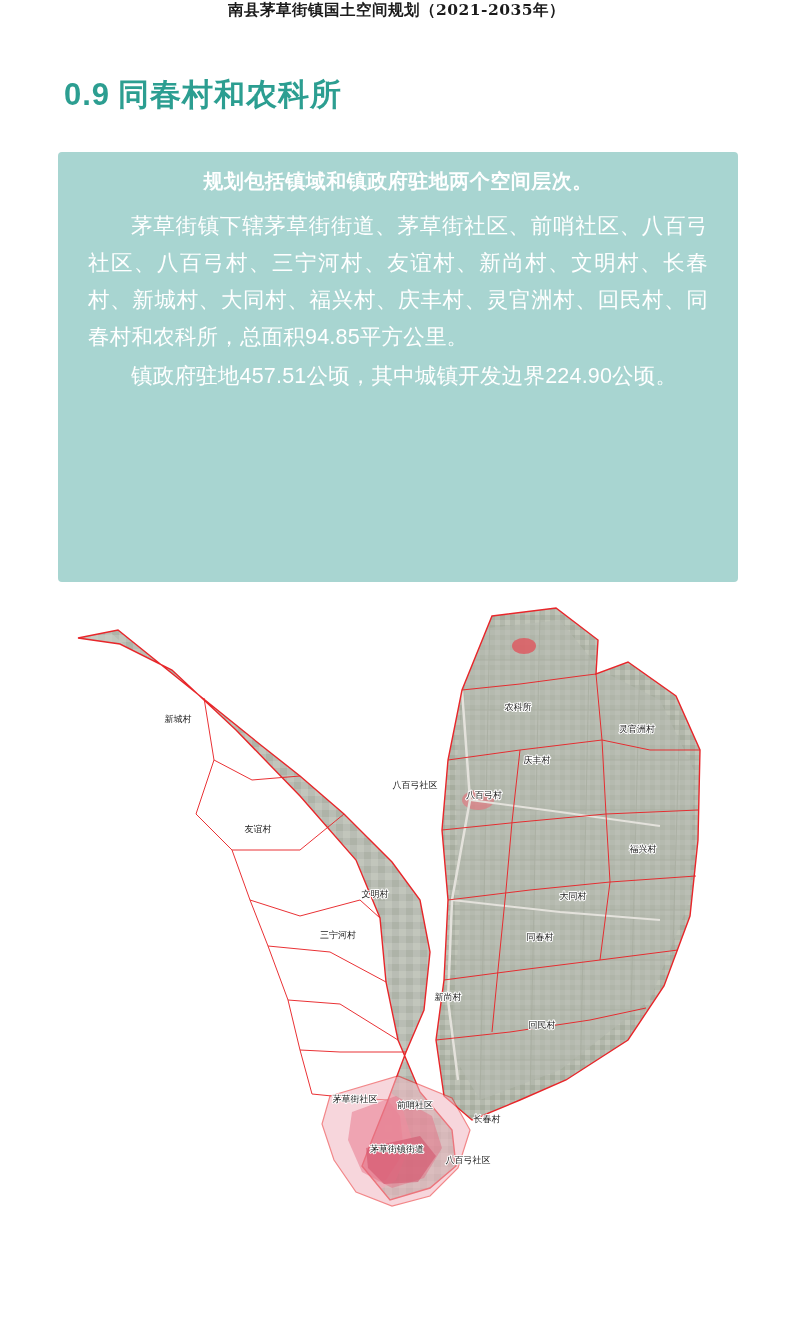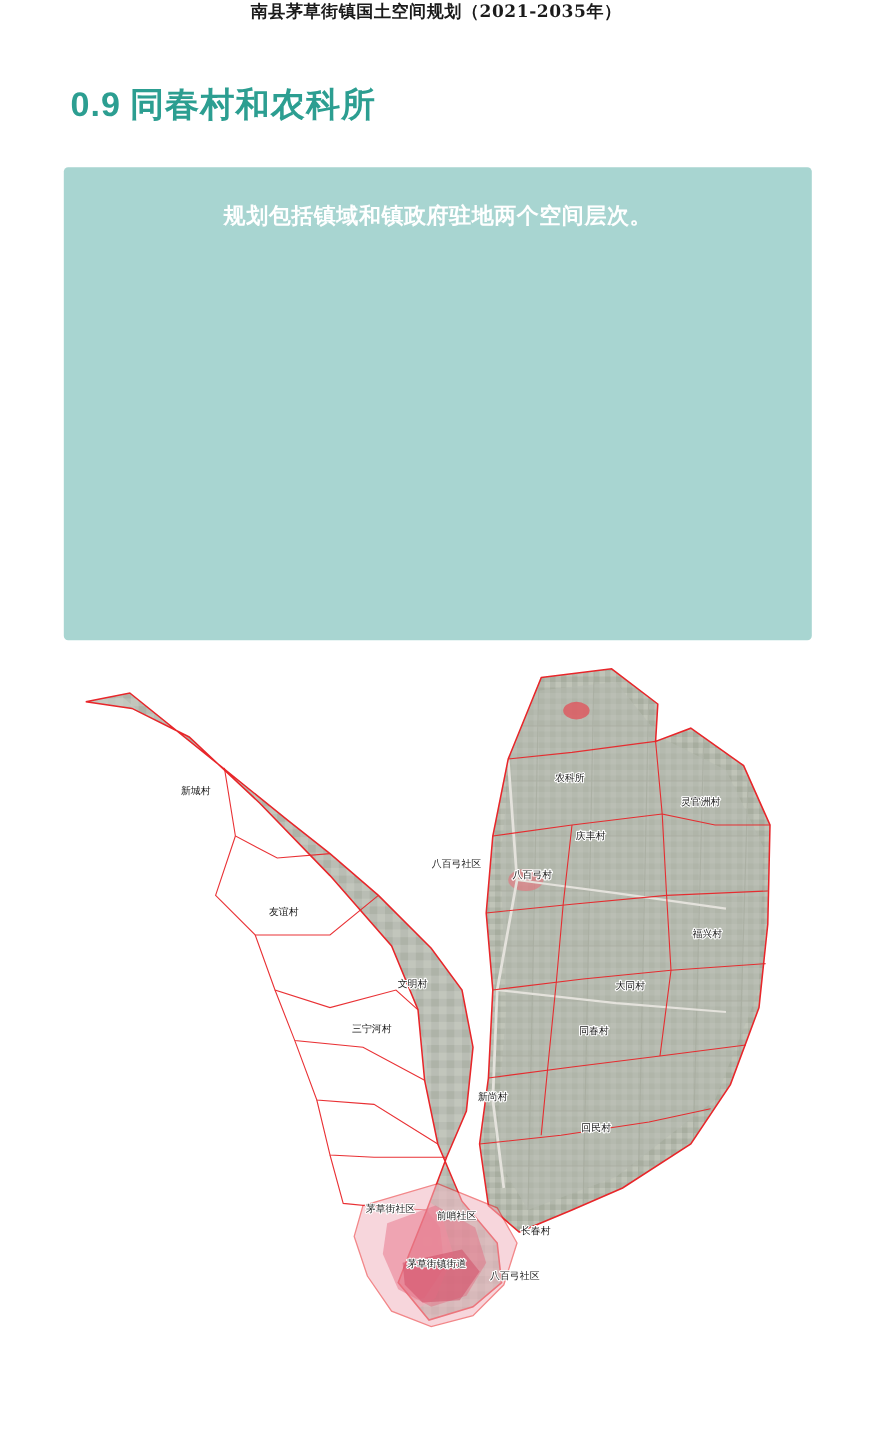--- a/index.html
+++ b/index.html
@@ -60,21 +60,21 @@
   
   .text-card {
     position: absolute;
     top: 152px;
     left: 58px;
     width: 680px;
     height: 430px;
     background: #a8d5d1;
     border-radius: 4px;
     box-sizing: border-box;
-    padding: 22px 30px 10px 30px;
+    padding: 6px 30px 10px 30px;
   }
   .card-lead {
     color: #ffffff;
     font-size: 20px;
     font-weight: bold;
     text-align: center;
     letter-spacing: 0.5px;
     margin: 8px 0 12px 0;
     line-height: 1.5;
   }
@@ -125,20 +125,22 @@
   <div class="header-title">南县茅草街镇国土空间规划（2021-2035年）</div>
 </div>
 <div class="header-rule"></div>
 
 <div class="section-heading">
   <span class="num">0.9</span><span>同春村和农科所</span>
 </div>
 
 <div class="text-card">
   <div class="card-lead">规划包括镇域和镇政府驻地两个空间层次。</div>
+  <p class="card-para">茅草街镇下辖茅草街街道、茅草街社区、前哨社区、八百弓社区、八百弓村、三宁河村、友谊村、新尚村、文明村、长春村、新城村、大同村、福兴村、庆丰村、灵官洲村、回民村、同春村和农科所，总面积94.85平方公里。</p>
+  <p class="card-para">镇政府驻地457.51公顷，其中城镇开发边界224.90公顷。</p>
 </div>
 
 <div class="map-figure">
   <svg class="map-svg" width="793" height="680" viewBox="0 0 793 680">
     <defs>
 
       <pattern id="satTex" width="14" height="14" patternUnits="userSpaceOnUse">
         <rect width="14" height="14" fill="#b9bdb4"></rect>
         <rect x="0" y="0" width="7" height="7" fill="#aeb3a8"></rect>
         <rect x="7" y="7" width="7" height="7" fill="#c2c6bc"></rect>

